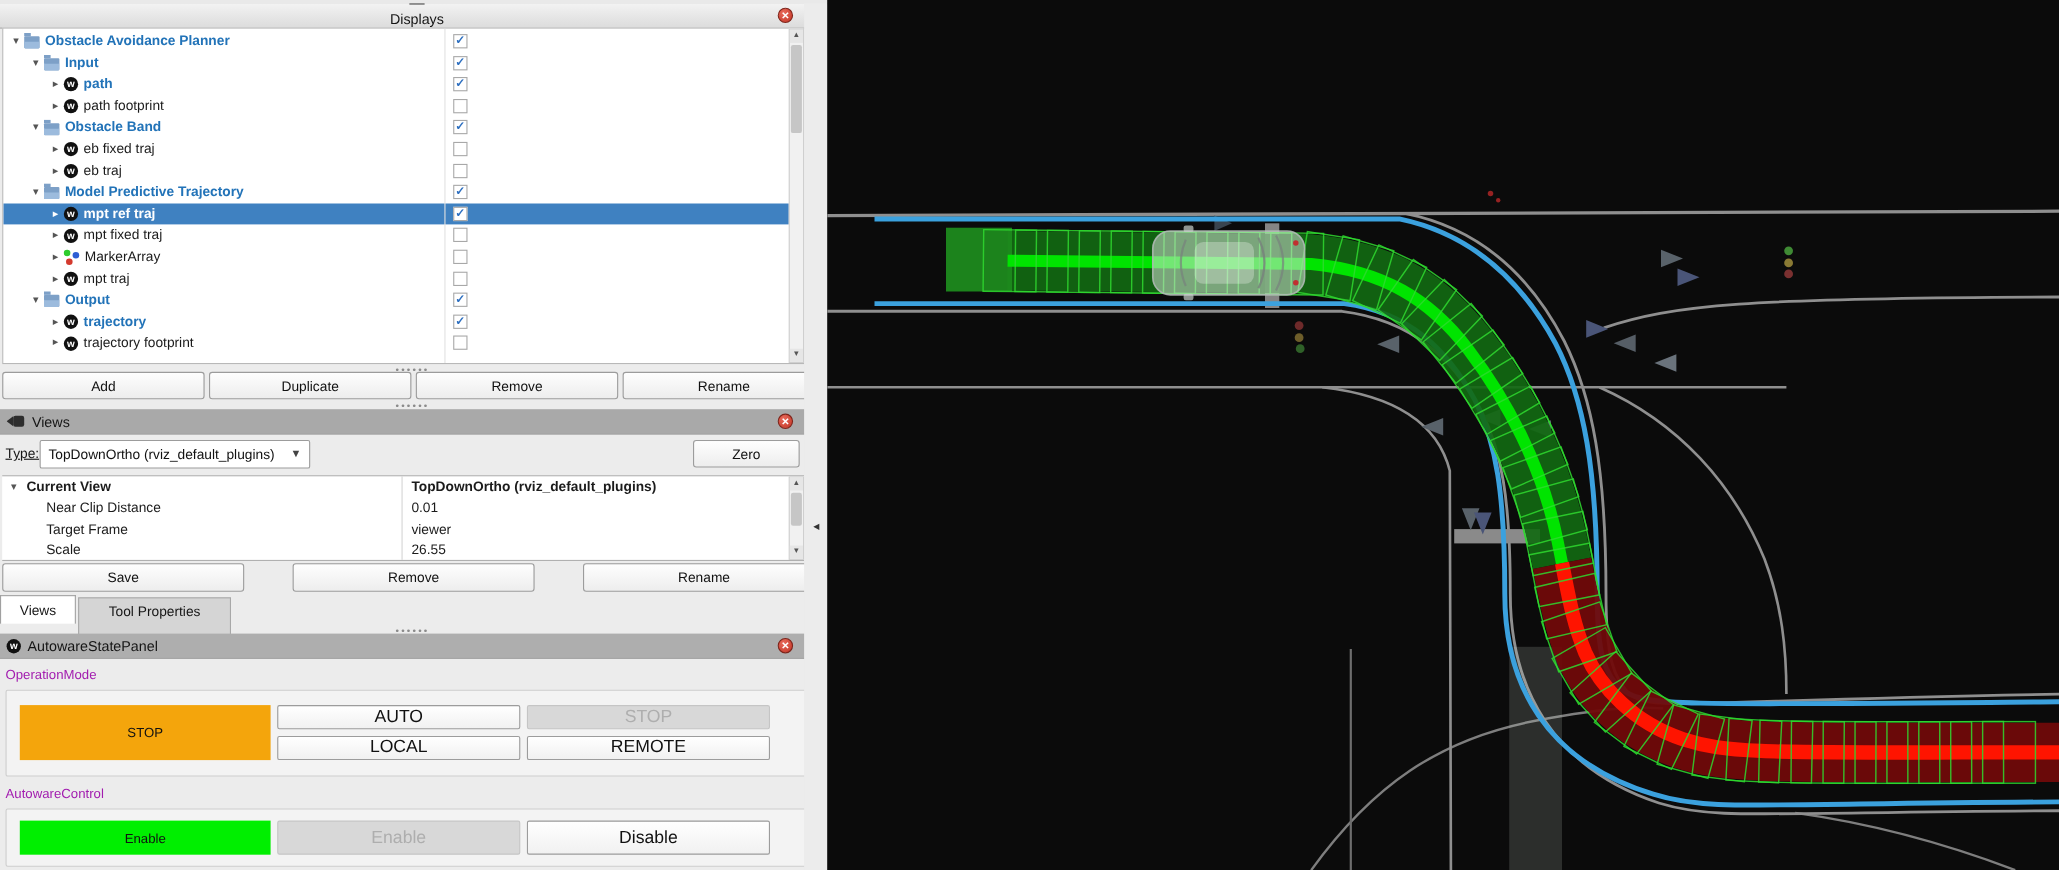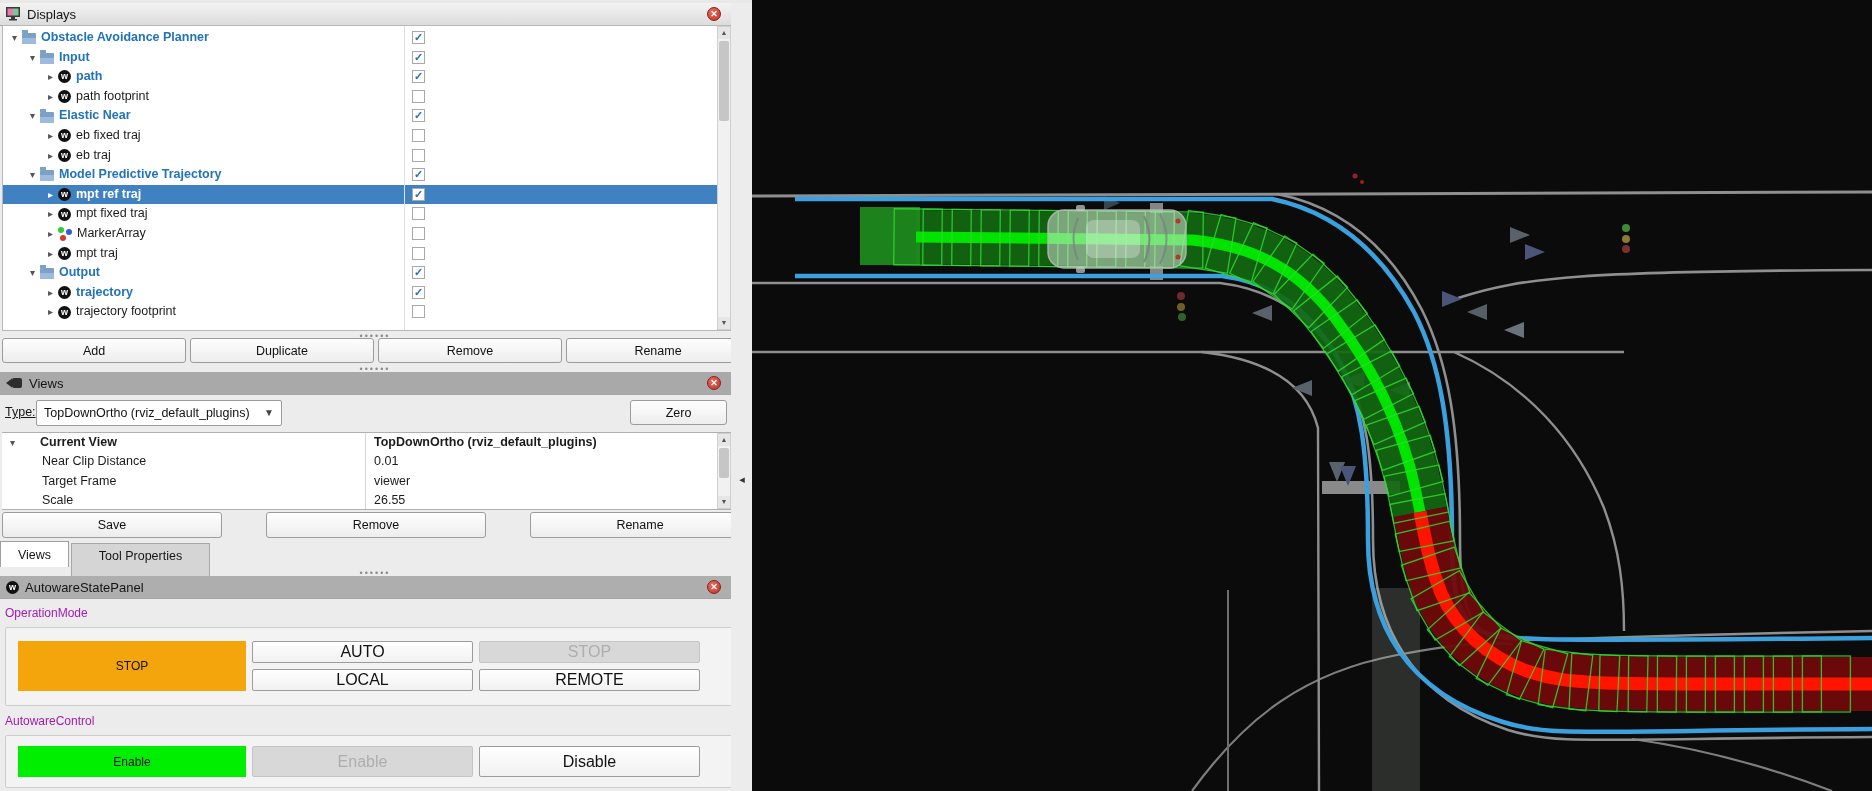--- a/index.html
+++ b/index.html
@@ -83,21 +83,21 @@
   #viewport{position:absolute;left:752px;top:0;width:1120px;height:791px;background:#0b0b0b;}
   .fpbox{fill:none;stroke:#2fd92f;stroke-width:1.3;opacity:.85;}
   label,span,div{cursor:default;}
 </style>
 </head>
 <body>
 
 <div id="app">
   <div id="topstrip" class="abs"></div>
 
-  <div class="phdr light" style="top:3px;">
+  <div class="phdr light" style="top:3px;flex-direction:column;">
     <svg width="15" height="14">
       <rect x="0" y="0" width="14" height="10" fill="#3a3a3a"></rect>
       <rect x="1.5" y="1.5" width="5.5" height="7" fill="#e87ab0"></rect>
       <rect x="7" y="1.5" width="5.5" height="7" fill="#7ac78f"></rect>
       <rect x="5" y="10" width="4" height="2" fill="#3a3a3a"></rect>
       <rect x="3" y="12" width="8" height="1.5" fill="#3a3a3a"></rect>
     </svg>
     <span class="ttl">Displays</span>
     <span class="closebtn">✕</span>
   </div>
@@ -129,21 +129,21 @@
         <span class="expander">▸</span>
         <span class="ticon autoware">w</span>
         <span class="tlabel">path footprint</span>
         <span class="cbox"></span>
       </div>
       <div class="tree-row checked" style="padding-left: 22px;">
         <span class="expander">▾</span>
         <span class="ticon folder">
           <i class="ftab"></i>
         </span>
-        <span class="tlabel">Elastic Near</span>
+        <span class="tlabel">Obstacle Band</span>
         <span class="cbox on">✓</span>
       </div>
       <div class="tree-row" style="padding-left: 40px;">
         <span class="expander">▸</span>
         <span class="ticon autoware">w</span>
         <span class="tlabel">eb fixed traj</span>
         <span class="cbox"></span>
       </div>
       <div class="tree-row" style="padding-left: 40px;">
         <span class="expander">▸</span>
@@ -239,21 +239,21 @@
   <span class="abs" style="left:5px;top:405px;font-size:12.5px;color:#161616;">Type:</span>
   <div id="type-combo">
     <span>TopDownOrtho (rviz_default_plugins)</span>
     <span class="arrow">▼</span>
   </div>
   <div class="btnrow" style="left:630px;top:400px;width:97px;height:25px;">
     <div class="btn">Zero</div>
   </div>
 
   <div id="prop-table">
-      <div class="prow hdr"><span class="pexp">▾</span><span class="pname" style="padding-left: 38px;">Current View</span><span class="pval">TopDownOrtho (rviz_default_plugins)</span></div>
+      <div class="prow hdr"><span class="pexp">▾</span><span class="pname" style="padding-left: 22px;">Current View</span><span class="pval">TopDownOrtho (rviz_default_plugins)</span></div>
       <div class="prow"><span class="pname" style="padding-left: 40px;">Near Clip Distance</span><span class="pval">0.01</span></div>
       <div class="prow"><span class="pname" style="padding-left: 40px; text-align: center;">Target Frame</span><span class="pval">viewer</span></div>
       <div class="prow"><span class="pname" style="padding-left: 40px;">Scale</span><span class="pval">26.55</span></div>
     </div>
   <div id="prop-divider" class="abs"></div>
   <div class="sbar" style="left:717px;top:433px;height:76px;">
     <span class="sbtn" style="top:0;">▲</span>
     <span class="shandle" style="top:14px;height:30px;"></span>
     <span class="sbtn" style="bottom:0;">▼</span>
   </div>

